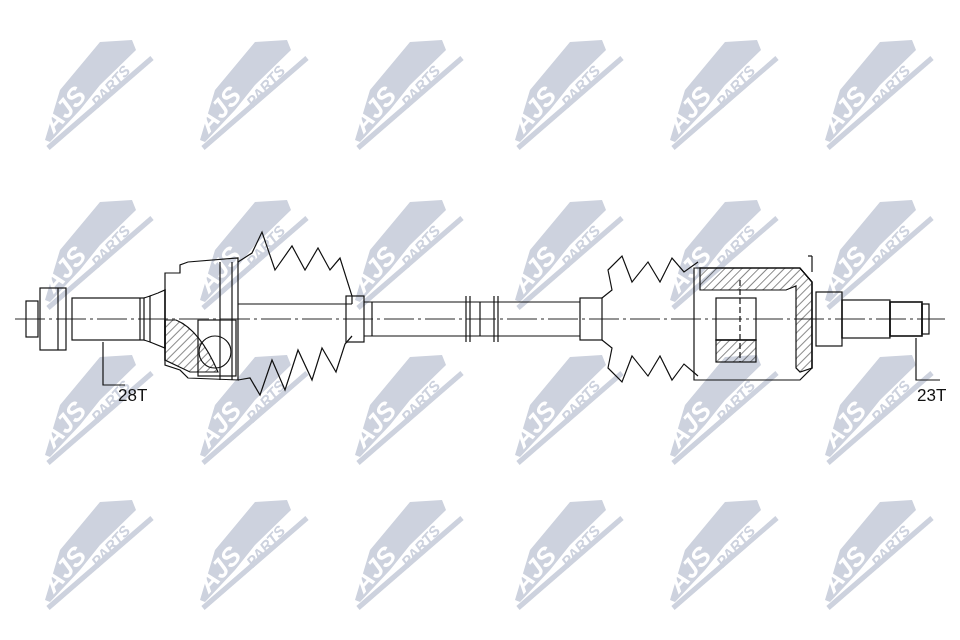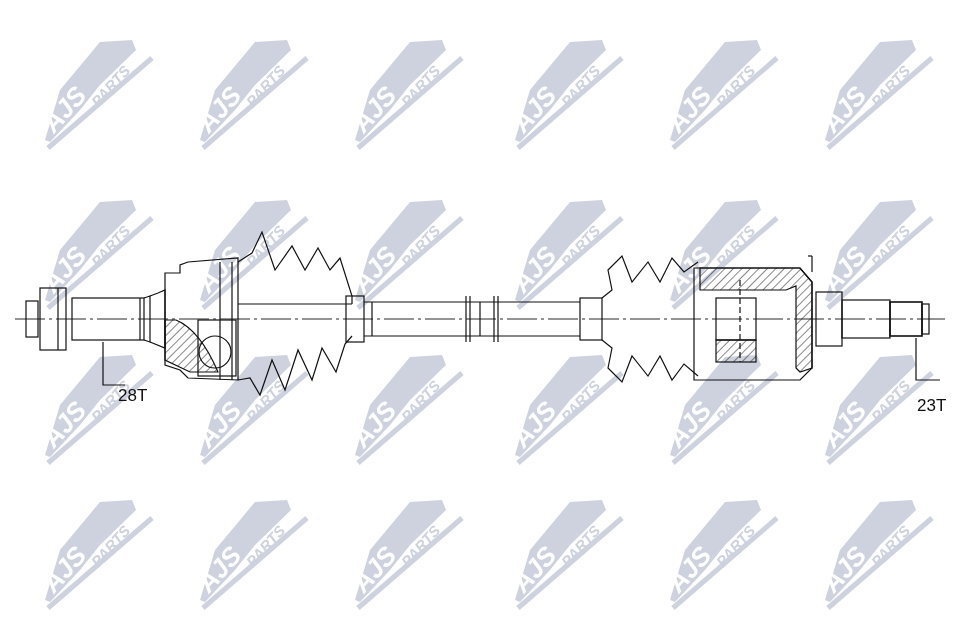--- a/index.html
+++ b/index.html
@@ -232,14 +232,14 @@
         <rect x="890" y="302" width="32" height="34" stroke-width="1.6"></rect>
         <rect x="922" y="304" width="7" height="30"></rect>
       </g>
 
       <polyline points="103,342 103,385 125,385"></polyline>
       <polyline points="916,338 916,380 940,380"></polyline>
     </g>
   </svg>
 
   <div class="label" style="left:118px;top:386px;">28T</div>
-  <div class="label" style="left:917px;top:396px;">23T</div>
+  <div class="label" style="left:917px;top:386px;">23T</div>
 </div>
 
 </body></html>

